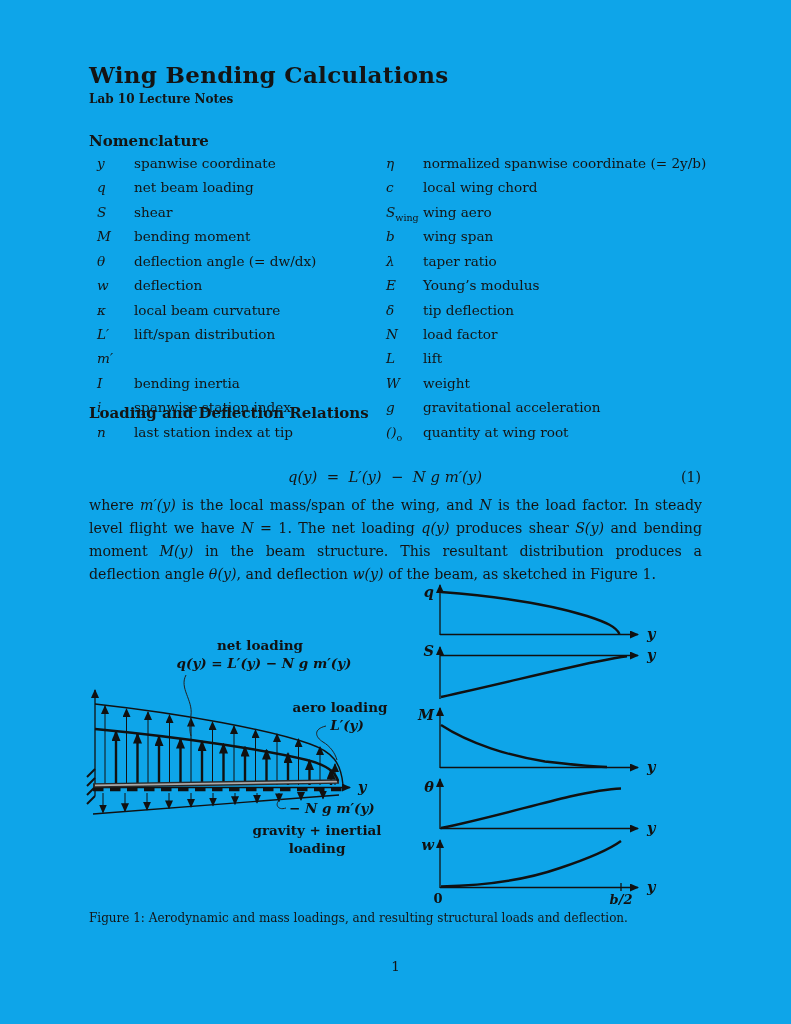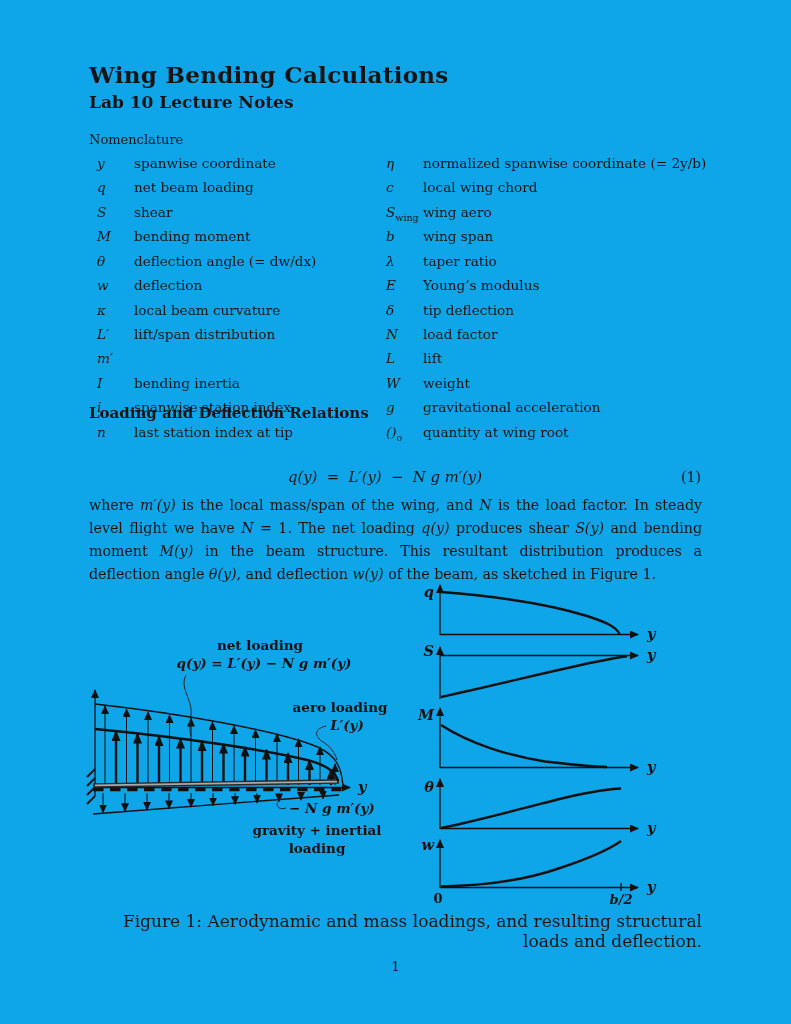--- a/index.html
+++ b/index.html
@@ -1,36 +1,36 @@
 <!DOCTYPE html>
 <html><head>
 <meta charset="utf-8">
 <style>
   html,body{margin:0;padding:0;background:#ffffff;}
   .page{position:relative;width:791px;height:1024px;background:#0ea5e9;
         font-family:"DejaVu Serif","Liberation Serif",serif;color:#141414;overflow:hidden;}
   .abs{position:absolute;}
   .it{font-style:italic;}
   #title{left:89px;top:61px;font-size:23px;font-weight:700;letter-spacing:.3px;}
-  #subtitle{left:89px;top:92px;font-size:17px;font-weight:700;}
-  #nomHead{left:89px;top:132px;font-size:13px;font-weight:400;}
+  #subtitle{left:89px;top:92px;font-size:12px;font-weight:700;}
+  #nomHead{left:89px;top:132px;font-size:15px;font-weight:700;}
   .nomcol{top:154px;font-size:13.6px;line-height:18.7px;white-space:nowrap;}
   #nomLeft{left:97px;}
   #nomRight{left:386px;}
   .nrow{display:flex;}
   .nrow .sym{flex:0 0 37px;width:37px;font-style:italic;}
   .nrow .sym sub{font-size:9.5px;font-style:normal;}
   .nrow .desc{font-style:normal;}
   #secHead{left:89px;top:404px;font-size:15px;font-weight:700;}
   #intro{left:89px;top:430px;font-size:14.2px;}
   #eqRow{left:89px;top:468px;width:612px;display:flex;align-items:baseline;}
   #eqRow .eq{flex:1;text-align:center;font-style:italic;font-size:14.8px;white-space:pre;}
   #eqRow .eqno{font-size:14.2px;font-style:normal;}
   #bodyPar{left:89px;top:494px;width:613px;margin:0;font-size:14.2px;line-height:23px;text-align:justify;}
-  #caption{left:89px;top:911px;width:613px;text-align:right;font-size:17px;}
+  #caption{left:89px;top:911px;width:613px;text-align:left;font-size:12px;}
   #pageNum{left:0;top:958px;width:791px;text-align:center;font-size:13.5px;}
   
   .ax{stroke:#111;stroke-width:1.3;fill:none;}
   .curve{stroke:#111;stroke-width:2.4;fill:none;}
   .curve-thin{stroke:#111;stroke-width:1.4;fill:none;}
   .lead{stroke:#222;stroke-width:1;fill:none;}
   .hatch{stroke:#111;stroke-width:2;}
   .flabel{font-family:"DejaVu Serif","Liberation Serif",serif;font-weight:700;font-size:13.5px;fill:#111;}
   .fmath{font-style:italic;}
   .plabel{font-family:"DejaVu Serif","Liberation Serif",serif;font-weight:700;font-size:14.5px;fill:#111;font-style:italic;}

